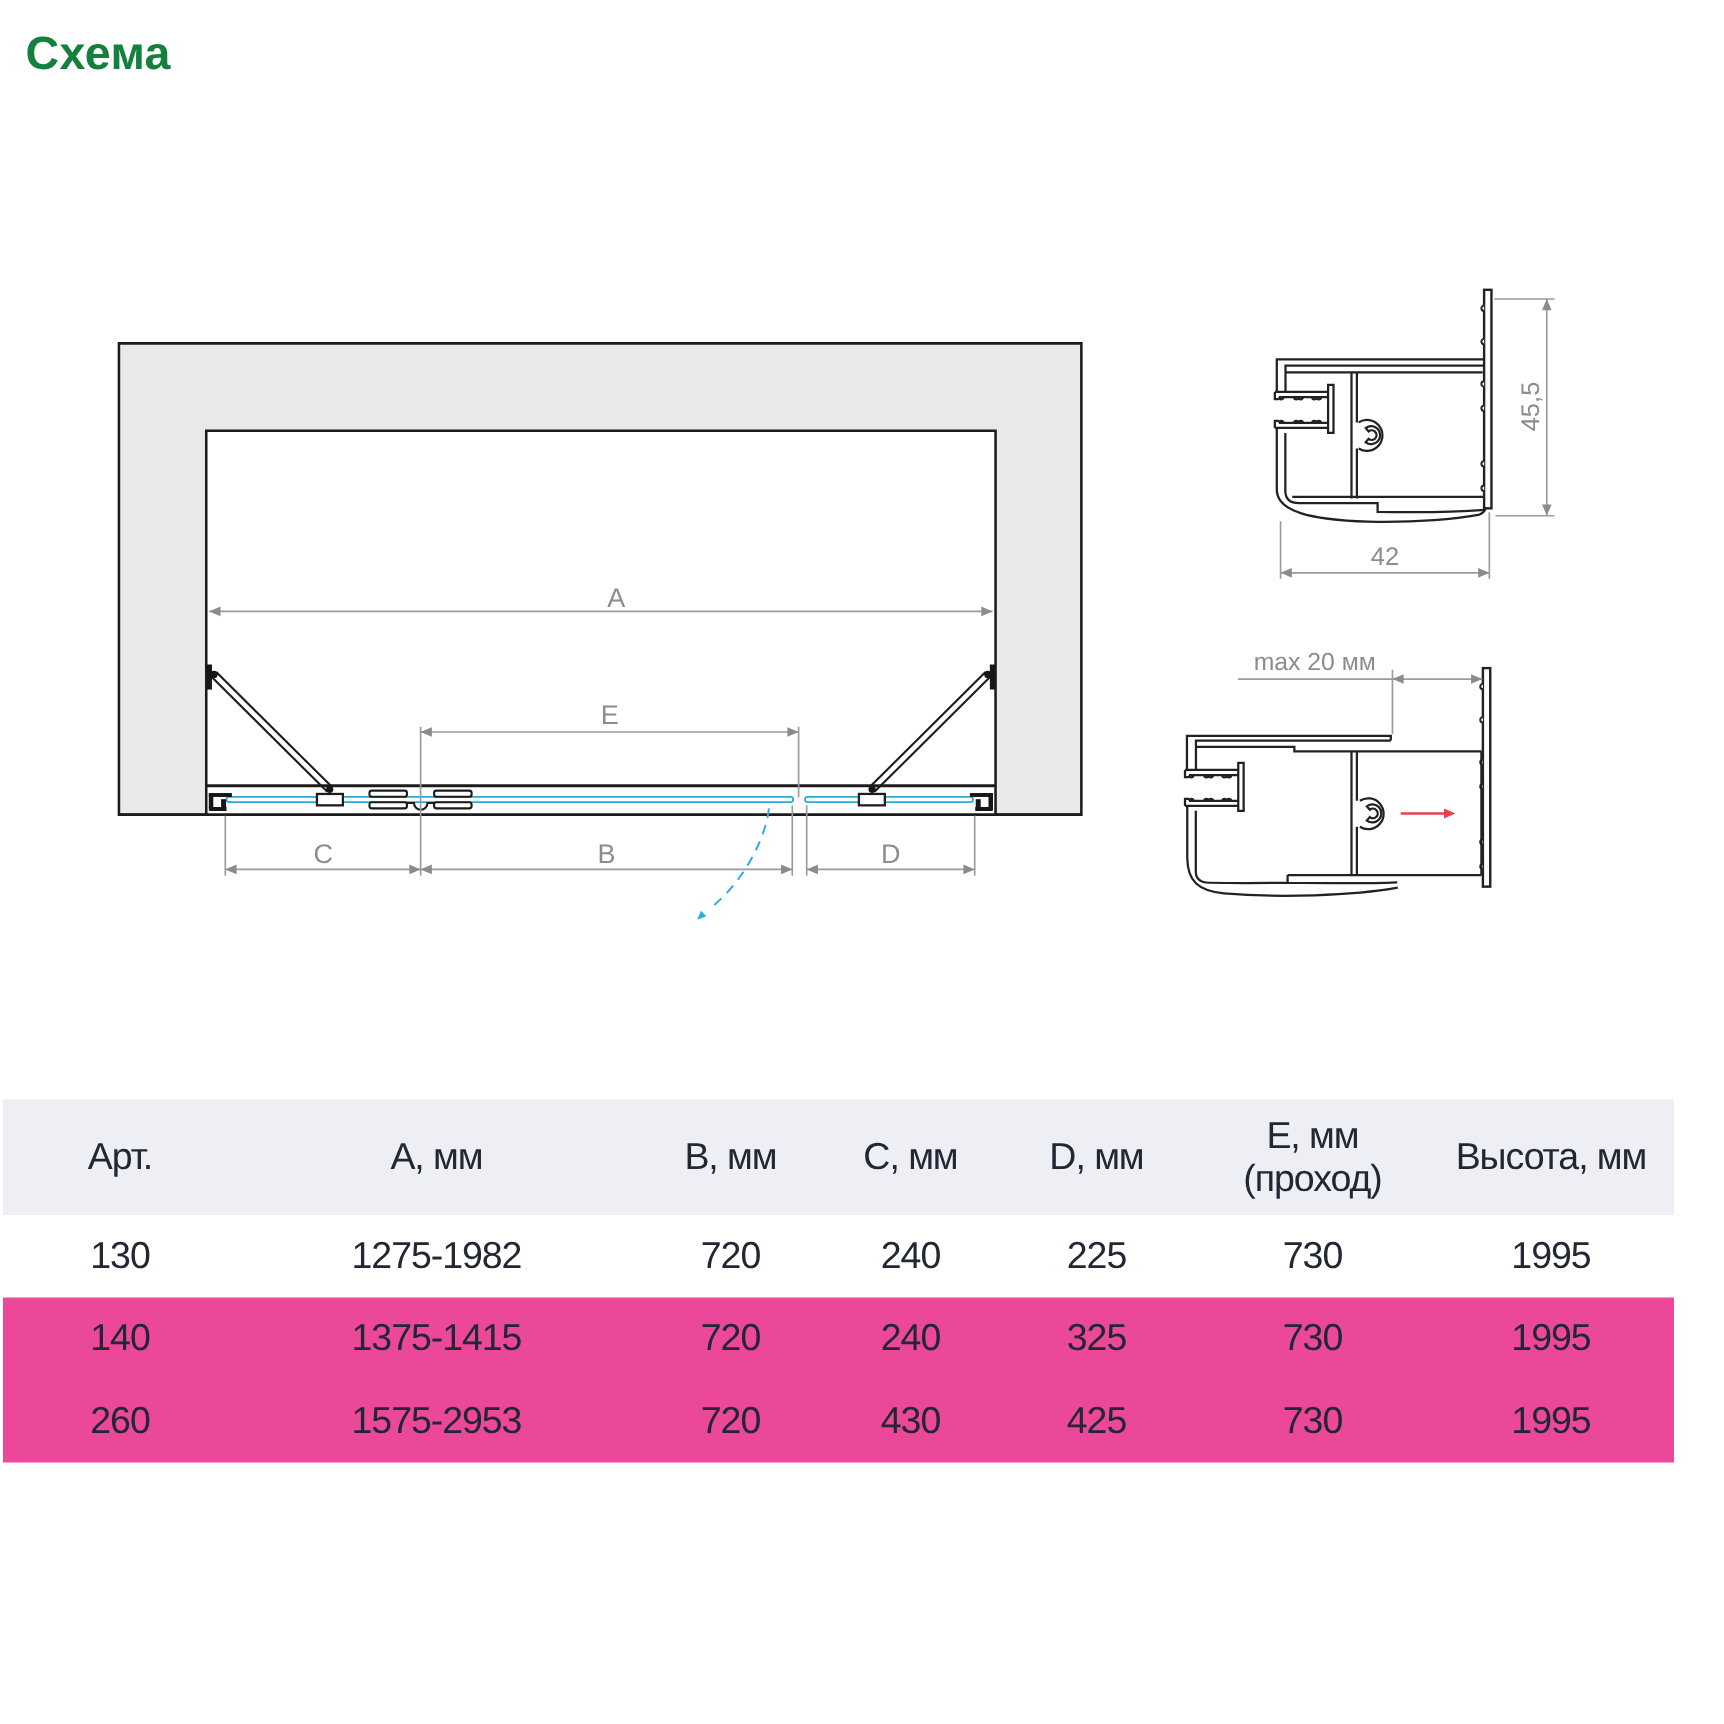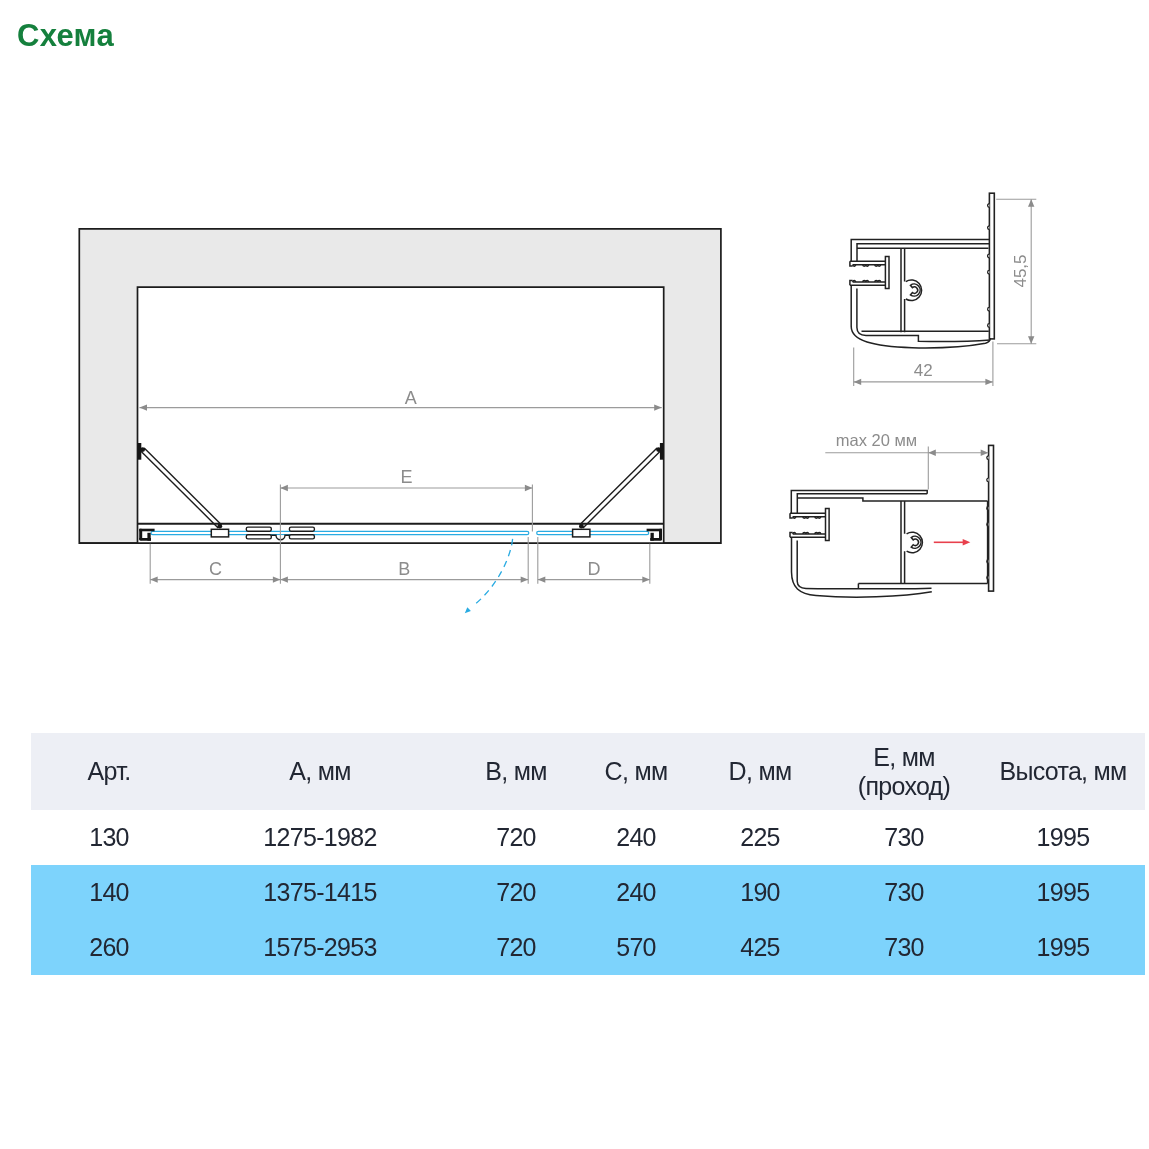--- a/index.html
+++ b/index.html
@@ -1,22 +1,22 @@
 <!DOCTYPE html>
 <html><head>
 <meta charset="utf-8">
 <style>
 html,body{margin:0;padding:0;background:#ffffff;}
 body{width:1149px;height:1149px;position:relative;font-family:"Liberation Sans",sans-serif;overflow:hidden;}
 .title{position:absolute;left:17px;top:18px;font-size:31px;font-weight:bold;color:#15803d;letter-spacing:0.3px;}
-table.dims{position:absolute;left:31px;top:733px;width:1114px;border-collapse:collapse;table-layout:fixed;color:#222733;font-size:25px;letter-spacing:-0.7px;}
+table.dims{position:absolute;left:2px;top:733px;width:1114px;border-collapse:collapse;table-layout:fixed;color:#222733;font-size:25px;letter-spacing:-0.7px;}
 table.dims td{text-align:center;vertical-align:middle;padding:0;}
 tr.hd{height:77px;background:#edeff5;}
 tr.r1{height:55px;background:#ffffff;margin-top:12px;}
-tr.r2{height:55px;background:#7dd3fc;}
+tr.r2{height:55px;background:#ec4899;}
 </style>
 </head>
 <body>
 
 <div class="title">Схема</div>
 
 <svg width="1149" height="730" viewBox="0 0 1149 730" style="position:absolute;left:0;top:0;">
 <g fill="none" stroke-linecap="butt">
 
 <path d="M79.3 228.9 H720.9 V543.1 H663.7 V287.1 H137.5 V543.1 H79.3 Z" fill="#e9e9e9" stroke="#1c1c1c" stroke-width="1.7"></path>
@@ -257,29 +257,29 @@
         <td>225</td>
         <td>730</td>
         <td>1995</td>
       </tr>
 
 <tr class="r2">
         <td>140</td>
         <td>1375-1415</td>
         <td>720</td>
         <td>240</td>
-        <td>190</td>
+        <td>325</td>
         <td>730</td>
         <td>1995</td>
       </tr>
 
 
 <tr class="r2">
         <td>260</td>
         <td>1575-2953</td>
         <td>720</td>
-        <td>570</td>
+        <td>430</td>
         <td>425</td>
         <td>730</td>
         <td>1995</td>
       </tr>
 </tbody>
   </table>
 
 </body></html>

